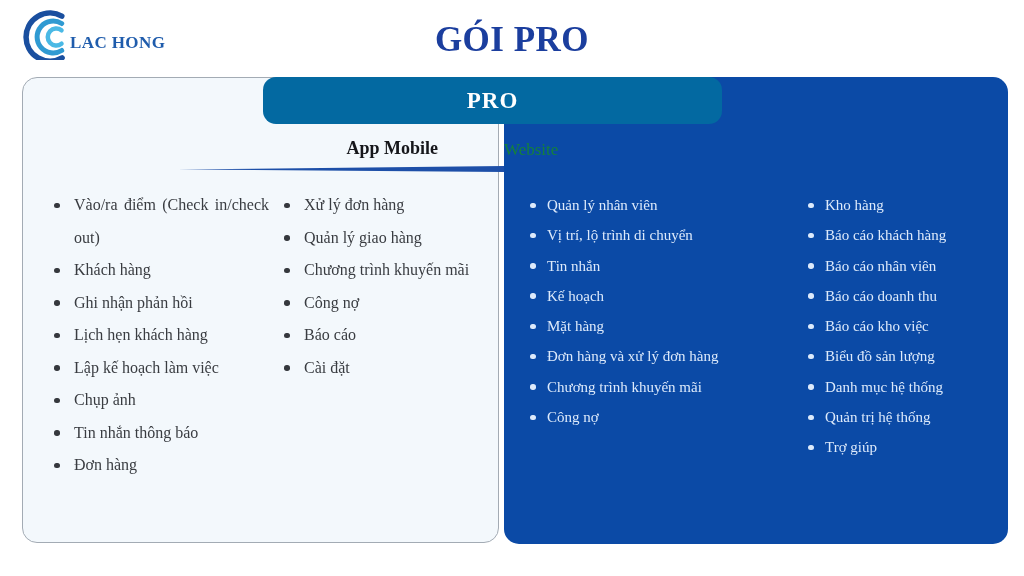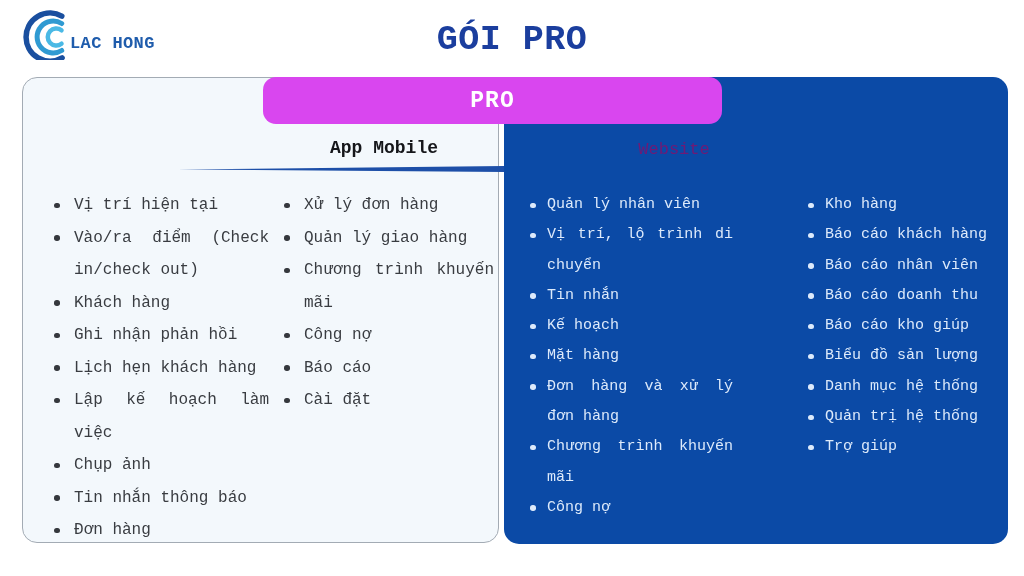--- a/index.html
+++ b/index.html
@@ -1,18 +1,18 @@
 <!DOCTYPE html>
 <html><head>
 <meta charset="utf-8">
 <style>
   html,body{margin:0;padding:0;background:#ffffff;}
   .stage{
     position:relative;width:1024px;height:576px;background:#ffffff;overflow:hidden;
-    font-family:Liberation Mono, monospace;
+    font-family:Liberation Serif, serif;
   }
   
   .logo{position:absolute;left:20px;top:8px;display:flex;align-items:flex-end;gap:2px;}
   .logo svg{display:block;}
   .logo-text{font-size:17px;font-weight:bold;color:#1f5cac;letter-spacing:.4px;padding-bottom:7px;}
   .page-title{
     position:absolute;left:0;top:20px;width:1024px;margin:0;text-align:center;
     font-size:35px;font-weight:800;color:#1b3e9e;letter-spacing:.5px;
   }
   
@@ -20,36 +20,36 @@
     position:absolute;left:22px;top:77px;width:477px;height:466px;
     background:#f3f8fc;border:1.5px solid #a3abb4;border-radius:15px;
     box-sizing:border-box;z-index:1;
   }
   .web-panel{
     position:absolute;left:504px;top:77px;width:504px;height:467px;
     background:#0b4aa6;border-radius:15px;z-index:2;
   }
   .pro-tab{
     position:absolute;left:263px;top:77px;width:459px;height:47px;
-    background:#d946ef;border-radius:13px;z-index:3;
+    background:#0369a1;border-radius:13px;z-index:3;
     display:flex;align-items:center;justify-content:center;
   }
   .pro-tab span{color:#ffffff;font-size:23px;font-weight:bold;letter-spacing:1px;}
   
   .app-heading{
     position:absolute;left:108px;top:138px;width:330px;text-align:right;z-index:4;
     font-size:18px;font-weight:600;color:#15161a;
   }
   .app-underline{
     position:absolute;left:178px;top:166px;width:326px;height:6px;z-index:4;
     background:#1d4fa8;clip-path:polygon(0 58%,100% 0,100% 100%);
   }
   .web-heading{
-    position:absolute;left:524px;top:140px;width:300px;text-align:center;z-index:4;
-    font-size:17px;font-weight:500;color:#701a75;
+    position:absolute;left:504px;top:140px;width:300px;text-align:left;z-index:4;
+    font-size:17px;font-weight:500;color:#15803d;
   }
   
   ul.feature-list{position:absolute;margin:0;padding:0;list-style:none;z-index:4;}
   ul.feature-list li{position:relative;text-align:justify;}
   ul.feature-list li::before{
     content:"";position:absolute;left:2px;width:5.5px;height:5.5px;border-radius:50%;
   }
   
   ul.app-list{top:189px;}
   ul.app-list li{
@@ -91,21 +91,20 @@
   <div class="web-panel"></div>
   <div class="pro-tab">
     <span>PRO</span>
   </div>
 
   <div class="app-heading">App Mobile</div>
   <div class="app-underline"></div>
   <div class="web-heading">Website</div>
 
   <ul class="feature-list app-list app-col1">
-    <li>Vị trí hiện tại</li>
     <li>Vào/ra điểm (Check in/check out)</li>
     <li>Khách hàng</li>
     <li>Ghi nhận phản hồi</li>
     <li>Lịch hẹn khách hàng</li>
     <li>Lập kế hoạch làm việc</li>
     <li>Chụp ảnh</li>
     <li>Tin nhắn thông báo</li>
     <li>Đơn hàng</li>
   </ul>
 
@@ -127,20 +126,20 @@
     <li>Đơn hàng và xử lý đơn hàng</li>
     <li>Chương trình khuyến mãi</li>
     <li>Công nợ</li>
   </ul>
 
   <ul class="feature-list web-list web-col2">
     <li>Kho hàng</li>
     <li>Báo cáo khách hàng</li>
     <li>Báo cáo nhân viên</li>
     <li>Báo cáo doanh thu</li>
-    <li>Báo cáo kho giúp</li>
+    <li>Báo cáo kho việc</li>
     <li>Biểu đồ sản lượng</li>
     <li>Danh mục hệ thống</li>
     <li>Quản trị hệ thống</li>
     <li>Trợ giúp</li>
   </ul>
 
 </div>
 
 </body></html>

